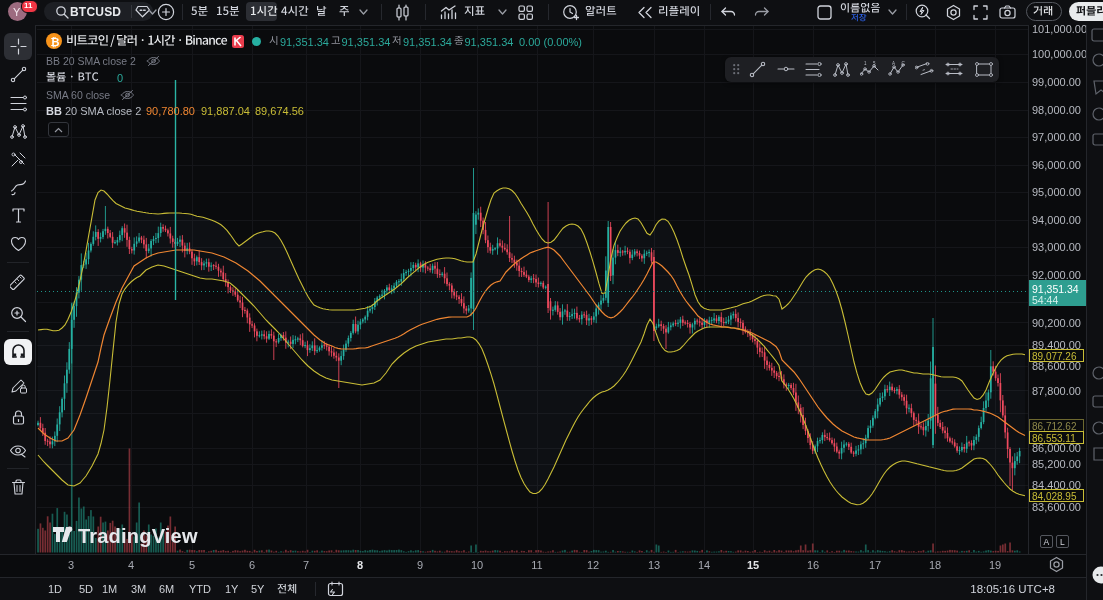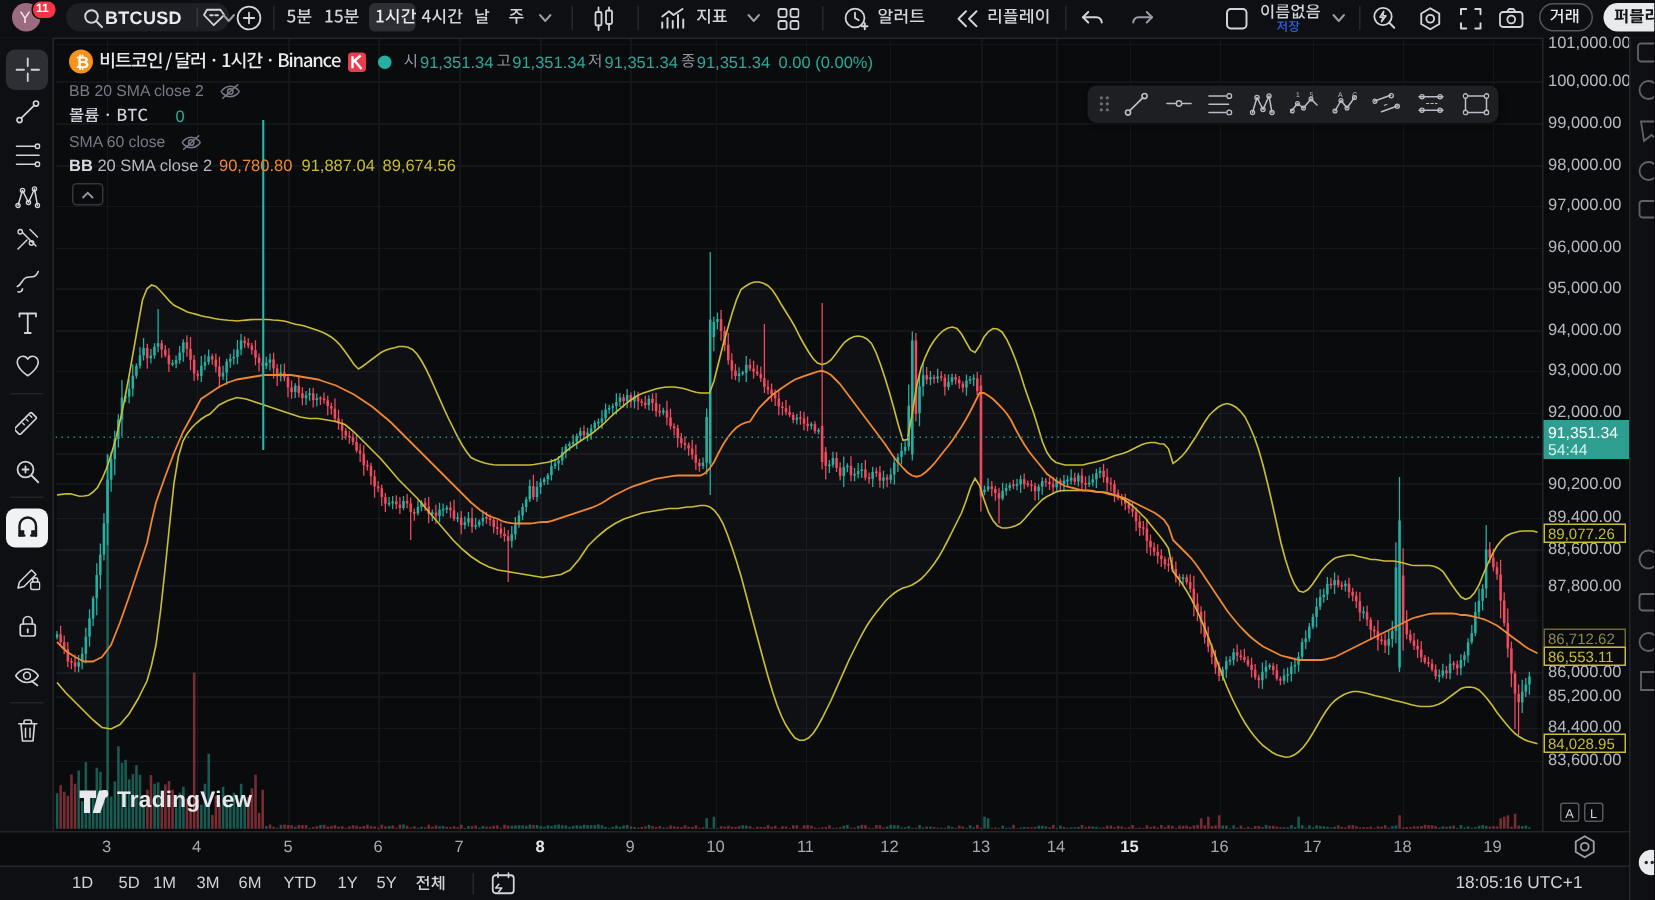--- a/index.html
+++ b/index.html
@@ -877,21 +877,21 @@
         <path d="M38.0 455.0 L41.0 458.5 L44.0 462.0 L47.0 465.0 L50.0 468.0 L53.0 471.0 L56.0 474.0 L59.0 477.0 L62.0 480.0 L65.0 482.5 L68.0 485.0 L71.0 485.5 L74.0 486.0 L77.0 484.5 L80.0 483.0 L83.0 479.5 L86.0 476.0 L89.0 471.0 L92.0 466.0 L95.0 460.0 L98.0 454.0 L101.0 443.5 L104.0 430.0 L107.0 407.5 L110.0 380.0 L113.0 350.5 L116.0 322.0 L119.0 304.0 L122.0 294.0 L125.0 288.8 L128.0 285.0 L131.0 282.0 L134.0 279.5 L137.0 277.5 L140.0 276.0 L143.0 273.0 L146.0 270.0 L149.0 268.5 L152.0 267.0 L155.0 266.0 L158.0 265.0 L161.0 265.5 L164.0 266.0 L167.0 267.0 L170.0 268.0 L173.0 269.0 L176.0 270.0 L179.0 271.0 L182.0 272.0 L185.0 273.0 L188.0 274.0 L191.0 275.0 L194.0 276.0 L197.0 277.0 L200.0 278.0 L203.0 278.5 L206.0 279.0 L209.0 279.0 L212.0 279.0 L215.0 279.5 L218.0 280.0 L221.0 280.5 L224.0 281.0 L227.0 282.0 L230.0 283.0 L233.0 285.5 L236.0 288.0 L239.0 291.0 L242.0 294.0 L245.0 297.0 L248.0 300.0 L251.0 303.0 L254.0 306.0 L257.0 309.5 L260.0 313.0 L263.0 316.5 L266.0 320.0 L269.0 323.0 L272.0 326.0 L275.0 329.0 L278.0 332.0 L281.0 335.5 L284.0 339.0 L287.0 342.5 L290.0 346.0 L293.0 349.5 L296.0 353.0 L299.0 356.5 L302.0 360.0 L305.0 363.0 L308.0 366.0 L311.0 368.5 L314.0 371.0 L317.0 373.0 L320.0 375.0 L323.0 376.5 L326.0 378.0 L329.0 379.0 L332.0 380.0 L335.0 380.5 L338.0 381.0 L341.0 381.5 L344.0 382.0 L347.0 382.5 L350.0 383.0 L353.0 383.5 L356.0 384.0 L359.0 384.5 L362.0 385.0 L365.0 384.5 L368.0 384.0 L371.0 383.5 L374.0 383.0 L377.0 381.5 L380.0 380.0 L383.0 376.5 L386.0 373.0 L389.0 368.5 L392.0 364.0 L395.0 361.0 L398.0 358.0 L401.0 355.5 L404.0 353.0 L407.0 351.0 L410.0 349.0 L413.0 347.5 L416.0 346.0 L419.0 345.0 L422.0 344.0 L425.0 343.0 L428.0 342.0 L431.0 341.5 L434.0 341.0 L437.0 340.5 L440.0 340.0 L443.0 339.5 L446.0 339.0 L449.0 339.0 L452.0 339.0 L455.0 338.5 L458.0 338.0 L461.0 338.0 L464.0 337.5 L467.0 337.0 L470.0 337.0 L473.0 337.8 L476.0 340.0 L479.0 343.8 L482.0 349.0 L485.0 356.5 L488.0 365.0 L491.0 374.2 L494.0 384.0 L497.0 395.2 L500.0 406.5 L503.0 417.8 L506.0 429.0 L509.0 440.2 L512.0 451.0 L515.0 461.0 L518.0 470.0 L521.0 477.5 L524.0 483.5 L527.0 488.2 L530.0 492.0 L533.0 493.5 L536.0 493.5 L539.0 492.0 L542.0 489.0 L545.0 484.5 L548.0 479.0 L551.0 473.0 L554.0 467.0 L557.0 460.2 L560.0 453.5 L563.0 446.8 L566.0 440.0 L569.0 434.0 L572.0 428.0 L575.0 422.2 L578.0 417.0 L581.0 412.5 L584.0 408.5 L587.0 404.8 L590.0 401.0 L593.0 398.0 L596.0 395.5 L599.0 393.5 L602.0 392.0 L605.0 391.2 L608.0 390.0 L611.0 388.2 L614.0 386.0 L617.0 383.0 L620.0 379.5 L623.0 375.5 L626.0 371.0 L629.0 365.8 L632.0 360.0 L635.0 354.0 L638.0 348.0 L641.0 342.0 L644.0 334.0 L647.0 325.0 L650.0 319.0 L653.0 323.5 L656.0 333.0 L659.0 341.5 L662.0 347.0 L665.0 350.5 L668.0 352.0 L671.0 352.0 L674.0 351.5 L677.0 350.5 L680.0 349.0 L683.0 346.0 L686.0 342.5 L689.0 339.0 L692.0 336.0 L695.0 333.0 L698.0 331.0 L701.0 329.5 L704.0 328.0 L707.0 327.2 L710.0 327.0 L713.0 327.0 L716.0 327.0 L719.0 327.0 L722.0 327.0 L725.0 327.0 L728.0 327.0 L731.0 327.8 L734.0 328.0 L737.0 328.2 L740.0 329.0 L743.0 329.8 L746.0 331.0 L749.0 332.8 L752.0 335.0 L755.0 337.2 L758.0 340.0 L761.0 343.0 L764.0 346.0 L767.0 349.8 L770.0 353.5 L773.0 357.2 L776.0 361.0 L779.0 365.5 L782.0 381.0 L785.0 384.8 L788.0 389.0 L791.0 393.8 L794.0 399.0 L797.0 405.0 L800.0 411.5 L803.0 418.5 L806.0 426.0 L809.0 434.2 L812.0 442.5 L815.0 450.5 L818.0 458.0 L821.0 464.8 L824.0 471.0 L827.0 476.8 L830.0 482.0 L833.0 486.5 L836.0 490.5 L839.0 494.0 L842.0 497.0 L845.0 499.2 L848.0 501.5 L851.0 503.2 L854.0 504.0 L857.0 504.8 L860.0 504.5 L863.0 503.2 L866.0 501.0 L869.0 498.0 L872.0 494.0 L875.0 489.2 L878.0 484.0 L881.0 478.8 L884.0 474.0 L887.0 470.0 L890.0 467.0 L893.0 464.8 L896.0 463.0 L899.0 461.8 L902.0 461.0 L905.0 461.0 L908.0 461.5 L911.0 462.2 L914.0 463.0 L917.0 463.8 L920.0 464.5 L923.0 465.2 L926.0 466.0 L929.0 466.8 L932.0 467.5 L935.0 468.2 L938.0 469.0 L941.0 469.8 L944.0 470.5 L947.0 471.0 L950.0 471.0 L953.0 471.0 L956.0 470.5 L959.0 469.5 L962.0 468.0 L965.0 465.8 L968.0 463.5 L971.0 461.2 L974.0 459.0 L977.0 458.2 L980.0 458.0 L983.0 458.5 L986.0 460.0 L989.0 463.0 L992.0 466.5 L995.0 470.5 L998.0 475.0 L1001.0 478.8 L1004.0 482.5 L1007.0 486.0 L1010.0 489.0 L1013.0 491.2 L1016.0 493.0 L1019.0 494.2 L1022.0 495.0 L1025.0 495.8" stroke="#c9bd36" stroke-width="1.1" fill="none"></path>
         <path d="M38.0 428.0 L41.0 431.0 L44.0 434.0 L47.0 436.0 L50.0 438.0 L53.0 439.5 L56.0 441.0 L59.0 441.0 L62.0 441.0 L65.0 439.5 L68.0 438.0 L71.0 434.0 L74.0 430.0 L77.0 422.5 L80.0 415.0 L83.0 406.5 L86.0 398.0 L89.0 389.0 L92.0 380.0 L95.0 371.0 L98.0 362.0 L101.0 347.8 L104.0 335.0 L107.0 326.5 L110.0 318.0 L113.0 310.0 L116.0 302.0 L119.0 295.0 L122.0 288.0 L125.0 282.5 L128.0 277.0 L131.0 271.5 L134.0 266.0 L137.0 264.0 L140.0 262.0 L143.0 260.0 L146.0 258.0 L149.0 256.5 L152.0 255.0 L155.0 254.0 L158.0 253.0 L161.0 252.5 L164.0 252.0 L167.0 251.5 L170.0 251.0 L173.0 250.5 L176.0 250.0 L179.0 250.0 L182.0 250.0 L185.0 250.0 L188.0 250.0 L191.0 250.0 L194.0 250.0 L197.0 250.5 L200.0 251.0 L203.0 251.5 L206.0 252.0 L209.0 252.5 L212.0 253.0 L215.0 254.0 L218.0 255.0 L221.0 256.0 L224.0 257.0 L227.0 258.5 L230.0 260.0 L233.0 261.5 L236.0 263.0 L239.0 265.0 L242.0 267.0 L245.0 269.0 L248.0 271.0 L251.0 273.5 L254.0 276.0 L257.0 278.5 L260.0 281.0 L263.0 284.0 L266.0 287.0 L269.0 290.0 L272.0 293.0 L275.0 296.0 L278.0 299.0 L281.0 302.0 L284.0 305.0 L287.0 308.0 L290.0 311.0 L293.0 314.0 L296.0 317.0 L299.0 320.0 L302.0 323.0 L305.0 326.0 L308.0 329.0 L311.0 332.0 L314.0 335.0 L317.0 337.5 L320.0 340.0 L323.0 342.0 L326.0 344.0 L329.0 345.0 L332.0 346.0 L335.0 347.5 L338.0 348.3 L341.0 348.8 L344.0 349.0 L347.0 349.0 L350.0 349.0 L353.0 349.0 L356.0 348.7 L359.0 348.2 L362.0 348.0 L365.0 348.0 L368.0 347.3 L371.0 346.3 L374.0 345.3 L377.0 344.3 L380.0 343.3 L383.0 342.3 L386.0 341.3 L389.0 340.3 L392.0 339.3 L395.0 338.3 L398.0 337.0 L401.0 335.5 L404.0 333.7 L407.0 331.7 L410.0 330.0 L413.0 328.5 L416.0 327.0 L419.0 325.5 L422.0 324.3 L425.0 323.3 L428.0 322.3 L431.0 321.3 L434.0 320.3 L437.0 319.3 L440.0 318.7 L443.0 318.2 L446.0 317.7 L449.0 317.2 L452.0 317.0 L455.0 317.0 L458.0 317.0 L461.0 317.0 L464.0 317.0 L467.0 317.0 L470.0 315.5 L473.0 312.5 L476.0 308.0 L479.0 302.0 L482.0 296.5 L485.0 291.8 L488.0 288.0 L491.0 285.0 L494.0 283.0 L497.0 281.8 L500.0 281.0 L503.0 276.5 L506.0 272.0 L509.0 269.0 L512.0 266.0 L515.0 263.2 L518.0 261.0 L521.0 258.8 L524.0 256.8 L527.0 254.9 L530.0 253.0 L533.0 251.9 L536.0 250.8 L539.0 249.7 L542.0 248.7 L545.0 247.8 L548.0 247.2 L551.0 248.2 L554.0 250.0 L557.0 253.0 L560.0 256.0 L563.0 260.0 L566.0 264.0 L569.0 268.0 L572.0 272.0 L575.0 276.0 L578.0 280.0 L581.0 284.0 L584.0 288.0 L587.0 292.0 L590.0 296.0 L593.0 300.5 L596.0 305.0 L599.0 308.5 L602.0 312.0 L605.0 315.0 L608.0 317.0 L611.0 317.8 L614.0 317.0 L617.0 314.8 L620.0 312.0 L623.0 308.8 L626.0 305.0 L629.0 301.2 L632.0 297.5 L635.0 293.5 L638.0 289.0 L641.0 284.5 L644.0 279.5 L647.0 274.0 L650.0 268.0 L653.0 262.0 L656.0 262.0 L659.0 263.8 L662.0 266.0 L665.0 269.0 L668.0 272.0 L671.0 275.5 L674.0 280.0 L677.0 286.0 L680.0 291.5 L683.0 296.5 L686.0 301.0 L689.0 304.8 L692.0 308.5 L695.0 312.2 L698.0 316.0 L701.0 318.2 L704.0 320.5 L707.0 322.5 L710.0 324.0 L713.0 324.8 L716.0 325.5 L719.0 326.2 L722.0 327.0 L725.0 327.0 L728.0 327.5 L731.0 328.0 L734.0 328.0 L737.0 328.8 L740.0 329.5 L743.0 330.2 L746.0 331.0 L749.0 331.8 L752.0 333.0 L755.0 334.5 L758.0 336.0 L761.0 337.5 L764.0 339.0 L767.0 340.5 L770.0 342.0 L773.0 344.2 L776.0 346.5 L779.0 351.0 L782.0 360.0 L785.0 363.0 L788.0 366.0 L791.0 369.0 L794.0 372.0 L797.0 375.8 L800.0 380.0 L803.0 384.5 L806.0 389.0 L809.0 393.5 L812.0 398.0 L815.0 402.5 L818.0 407.0 L821.0 410.8 L824.0 414.5 L827.0 418.0 L830.0 421.0 L833.0 424.0 L836.0 426.5 L839.0 428.8 L842.0 431.0 L845.0 432.5 L848.0 434.0 L851.0 435.5 L854.0 437.0 L857.0 437.8 L860.0 438.5 L863.0 439.2 L866.0 440.0 L869.0 440.0 L872.0 440.0 L875.0 440.0 L878.0 440.0 L881.0 440.0 L884.0 439.5 L887.0 438.8 L890.0 438.0 L893.0 436.5 L896.0 435.0 L899.0 433.5 L902.0 432.0 L905.0 430.5 L908.0 429.0 L911.0 427.5 L914.0 426.0 L917.0 424.5 L920.0 423.0 L923.0 421.5 L926.0 420.0 L929.0 418.5 L932.0 417.0 L935.0 415.5 L938.0 414.0 L941.0 412.5 L944.0 411.5 L947.0 410.8 L950.0 410.0 L953.0 409.2 L956.0 409.0 L959.0 409.0 L962.0 409.0 L965.0 409.0 L968.0 409.0 L971.0 409.2 L974.0 410.0 L977.0 410.0 L980.0 410.5 L983.0 411.2 L986.0 412.0 L989.0 412.8 L992.0 414.0 L995.0 415.5 L998.0 417.0 L1001.0 419.2 L1004.0 421.5 L1007.0 423.8 L1010.0 426.0 L1013.0 428.2 L1016.0 430.5 L1019.0 432.5 L1022.0 434.0 L1025.0 435.5" stroke="#ef8632" stroke-width="1.2" fill="none"></path>
         <line x1="37" y1="291.5" x2="1028" y2="291.5" stroke="#1f9488" stroke-width="1" stroke-dasharray="1,3"></line>
         <line x1="175.5" y1="80" x2="175.5" y2="300" stroke="#2ab5a5" stroke-width="1.4"></line>
       </g>
     </svg>
 <svg style="position:absolute;left:52px;top:524px" width="22" height="21" viewBox="0 0 20 21">
       <path d="M0 3h11v5H7v10H3V8H0z" fill="#e6e8ec"></path>
       <path d="M13 3h6l-5.2 15h-5z" fill="#e6e8ec"></path>
       <circle cx="16.6" cy="5.2" r="2.6" fill="#e6e8ec"></circle>
-    </svg><div style="position:absolute;left:78px;top:525px;font-family:'Liberation Sans',sans-serif;font-weight:bold;font-size:15px;color:#e6e8ec;letter-spacing:0.2px">TradingView</div>
+    </svg><div style="position:absolute;left:78px;top:525px;font-family:'Liberation Sans',sans-serif;font-weight:bold;font-size:20px;color:#e6e8ec;letter-spacing:0.2px">TradingView</div>
 <div style="position:absolute;left:0;top:0;width:1103px;height:25px;background:#0e0f12;border-bottom:1px solid #24262b"></div>
 <div style="position:absolute;left:8px;top:2px;width:19px;height:19px;border-radius:50%;background:#9d6b80"></div><div style="position:absolute;left:13px;top:7px;font-family:'Liberation Sans',sans-serif;font-size:11px;color:#f5e9ef;font-weight:400;letter-spacing:normal;white-space:nowrap;line-height:1">Y</div><div style="position:absolute;left:21px;top:0px;min-width:15px;height:11px;border-radius:6px;background:#f23645;border:1px solid #0e0f12"></div><div style="position:absolute;left:24px;top:2px;font-family:'Liberation Sans',sans-serif;font-size:8px;color:#fff;font-weight:700;letter-spacing:normal;white-space:nowrap;line-height:1">11</div><div style="position:absolute;left:44px;top:2px;width:109px;height:19px;border-radius:10px;background:#1d1f24"></div><svg style="position:absolute;left:55px;top:5px" width="14" height="14" viewBox="0 0 14 14" fill="none" stroke-linecap="round" stroke-linejoin="round">
       <circle cx="6" cy="6" r="4.2" stroke="#d1d4dc" stroke-width="1.3"></circle>
       <path d="M9.2 9.2L13 13" stroke="#d1d4dc" stroke-width="1.3"></path>
     </svg><div style="position:absolute;left:70px;top:6px;font-family:'Liberation Sans',sans-serif;font-size:12px;color:#e8eaed;font-weight:700;letter-spacing:0.2px;white-space:nowrap;line-height:1">BTCUSD</div><div class="sep" style="left:131px;top:5px;height:13px;background:#34373d"></div><svg style="position:absolute;left:135px;top:5px" width="15" height="13" viewBox="0 0 15 13" fill="none" stroke-linecap="round" stroke-linejoin="round">
       <path d="M3 1.5h9l2.5 3.5L7.5 11.8 1 5z" stroke="#d1d4dc" stroke-width="1.2"></path>
       <path d="M5.2 5.2h1.6M8.6 5.2h1.6" stroke="#d1d4dc" stroke-width="1.4"></path>
     </svg><svg style="position:absolute;left:148px;top:9px" width="9" height="6" viewBox="0 0 9 6" fill="none" stroke-linecap="round" stroke-linejoin="round">
       <path d="M1 1l3.5 4 L8 1" stroke="#9a9da5" stroke-width="1.3"></path>
     </svg><svg style="position:absolute;left:157px;top:3px" width="18" height="18" viewBox="0 0 18 18" fill="none" stroke-linecap="round" stroke-linejoin="round">
@@ -1114,21 +1114,21 @@
 <div style="position:absolute;left:1028px;top:25px;width:58px;height:552px;background:#0a0b0d;border-left:1px solid #24262b;box-sizing:border-box"></div><div style="position:absolute;left:1032px;top:23.5px;font-family:'Liberation Sans',sans-serif;font-size:11px;color:#b7bac1;font-weight:400;letter-spacing:normal;white-space:nowrap;line-height:1">101,000.00</div><div style="position:absolute;left:1032px;top:48.5px;font-family:'Liberation Sans',sans-serif;font-size:11px;color:#b7bac1;font-weight:400;letter-spacing:normal;white-space:nowrap;line-height:1">100,000.00</div><div style="position:absolute;left:1032px;top:76.5px;font-family:'Liberation Sans',sans-serif;font-size:11px;color:#b7bac1;font-weight:400;letter-spacing:normal;white-space:nowrap;line-height:1">99,000.00</div><div style="position:absolute;left:1032px;top:104.5px;font-family:'Liberation Sans',sans-serif;font-size:11px;color:#b7bac1;font-weight:400;letter-spacing:normal;white-space:nowrap;line-height:1">98,000.00</div><div style="position:absolute;left:1032px;top:131.5px;font-family:'Liberation Sans',sans-serif;font-size:11px;color:#b7bac1;font-weight:400;letter-spacing:normal;white-space:nowrap;line-height:1">97,000.00</div><div style="position:absolute;left:1032px;top:159.5px;font-family:'Liberation Sans',sans-serif;font-size:11px;color:#b7bac1;font-weight:400;letter-spacing:normal;white-space:nowrap;line-height:1">96,000.00</div><div style="position:absolute;left:1032px;top:186.5px;font-family:'Liberation Sans',sans-serif;font-size:11px;color:#b7bac1;font-weight:400;letter-spacing:normal;white-space:nowrap;line-height:1">95,000.00</div><div style="position:absolute;left:1032px;top:214.5px;font-family:'Liberation Sans',sans-serif;font-size:11px;color:#b7bac1;font-weight:400;letter-spacing:normal;white-space:nowrap;line-height:1">94,000.00</div><div style="position:absolute;left:1032px;top:241.5px;font-family:'Liberation Sans',sans-serif;font-size:11px;color:#b7bac1;font-weight:400;letter-spacing:normal;white-space:nowrap;line-height:1">93,000.00</div><div style="position:absolute;left:1032px;top:269.5px;font-family:'Liberation Sans',sans-serif;font-size:11px;color:#b7bac1;font-weight:400;letter-spacing:normal;white-space:nowrap;line-height:1">92,000.00</div><div style="position:absolute;left:1032px;top:317.5px;font-family:'Liberation Sans',sans-serif;font-size:11px;color:#b7bac1;font-weight:400;letter-spacing:normal;white-space:nowrap;line-height:1">90,200.00</div><div style="position:absolute;left:1032px;top:339.5px;font-family:'Liberation Sans',sans-serif;font-size:11px;color:#b7bac1;font-weight:400;letter-spacing:normal;white-space:nowrap;line-height:1">89,400.00</div><div style="position:absolute;left:1032px;top:360.5px;font-family:'Liberation Sans',sans-serif;font-size:11px;color:#b7bac1;font-weight:400;letter-spacing:normal;white-space:nowrap;line-height:1">88,600.00</div><div style="position:absolute;left:1032px;top:385.5px;font-family:'Liberation Sans',sans-serif;font-size:11px;color:#b7bac1;font-weight:400;letter-spacing:normal;white-space:nowrap;line-height:1">87,800.00</div><div style="position:absolute;left:1032px;top:442.5px;font-family:'Liberation Sans',sans-serif;font-size:11px;color:#b7bac1;font-weight:400;letter-spacing:normal;white-space:nowrap;line-height:1">86,000.00</div><div style="position:absolute;left:1032px;top:458.5px;font-family:'Liberation Sans',sans-serif;font-size:11px;color:#b7bac1;font-weight:400;letter-spacing:normal;white-space:nowrap;line-height:1">85,200.00</div><div style="position:absolute;left:1032px;top:479.5px;font-family:'Liberation Sans',sans-serif;font-size:11px;color:#b7bac1;font-weight:400;letter-spacing:normal;white-space:nowrap;line-height:1">84,400.00</div><div style="position:absolute;left:1032px;top:501.5px;font-family:'Liberation Sans',sans-serif;font-size:11px;color:#b7bac1;font-weight:400;letter-spacing:normal;white-space:nowrap;line-height:1">83,600.00</div><div style="position:absolute;left:1028.5px;top:280px;width:57px;height:26px;background:#2e9e90"></div><div style="position:absolute;left:1032px;top:284px;font-family:'Liberation Sans',sans-serif;font-size:10.5px;color:#fff;font-weight:400;letter-spacing:normal;white-space:nowrap;line-height:1">91,351.34</div><div style="position:absolute;left:1032px;top:295px;font-family:'Liberation Sans',sans-serif;font-size:10.5px;color:#d8f3ef;font-weight:400;letter-spacing:normal;white-space:nowrap;line-height:1">54:44</div><div style="position:absolute;left:1028.5px;top:349px;width:55px;height:13px;background:#0a0b0d;border:1px solid #c9bd36;box-sizing:border-box"></div><div style="position:absolute;left:1032px;top:351.5px;font-family:'Liberation Sans',sans-serif;font-size:10px;color:#c9bd36;font-weight:400;letter-spacing:normal;white-space:nowrap;line-height:1">89,077.26</div><div style="position:absolute;left:1028.5px;top:419px;width:55px;height:13px;background:#0a0b0d;border:1px solid #6e6930;box-sizing:border-box"></div><div style="position:absolute;left:1032px;top:421.5px;font-family:'Liberation Sans',sans-serif;font-size:10px;color:#8f894a;font-weight:400;letter-spacing:normal;white-space:nowrap;line-height:1">86,712.62</div><div style="position:absolute;left:1028.5px;top:431px;width:55px;height:13px;background:#0a0b0d;border:1px solid #c9bd36;box-sizing:border-box"></div><div style="position:absolute;left:1032px;top:433.5px;font-family:'Liberation Sans',sans-serif;font-size:10px;color:#c9bd36;font-weight:400;letter-spacing:normal;white-space:nowrap;line-height:1">86,553.11</div><div style="position:absolute;left:1028.5px;top:489px;width:55px;height:13px;background:#0a0b0d;border:1px solid #c9bd36;box-sizing:border-box"></div><div style="position:absolute;left:1032px;top:491.5px;font-family:'Liberation Sans',sans-serif;font-size:10px;color:#c9bd36;font-weight:400;letter-spacing:normal;white-space:nowrap;line-height:1">84,028.95</div><div style="position:absolute;left:1040px;top:535px;width:13px;height:13px;border:1px solid #54575e;border-radius:2px;box-sizing:border-box"></div><div style="position:absolute;left:1043.5px;top:538px;font-family:'Liberation Sans',sans-serif;font-size:8.5px;color:#d1d4dc;font-weight:400;letter-spacing:normal;white-space:nowrap;line-height:1">A</div><div style="position:absolute;left:1056px;top:535px;width:13px;height:13px;border:1px solid #54575e;border-radius:2px;box-sizing:border-box"></div><div style="position:absolute;left:1060px;top:538px;font-family:'Liberation Sans',sans-serif;font-size:8.5px;color:#d1d4dc;font-weight:400;letter-spacing:normal;white-space:nowrap;line-height:1">L</div>
 <div style="position:absolute;left:0px;top:554px;width:1086px;height:23px;background:#0a0b0d;border-top:1px solid #24262b;box-sizing:border-box"></div><div style="position:absolute;left:63px;top:560px;width:16px;text-align:center;font-family:'Liberation Sans',sans-serif;font-size:11px;color:#a7aab2;font-weight:400;letter-spacing:normal;white-space:nowrap;line-height:1">3</div><div style="position:absolute;left:123px;top:560px;width:16px;text-align:center;font-family:'Liberation Sans',sans-serif;font-size:11px;color:#a7aab2;font-weight:400;letter-spacing:normal;white-space:nowrap;line-height:1">4</div><div style="position:absolute;left:184px;top:560px;width:16px;text-align:center;font-family:'Liberation Sans',sans-serif;font-size:11px;color:#a7aab2;font-weight:400;letter-spacing:normal;white-space:nowrap;line-height:1">5</div><div style="position:absolute;left:244px;top:560px;width:16px;text-align:center;font-family:'Liberation Sans',sans-serif;font-size:11px;color:#a7aab2;font-weight:400;letter-spacing:normal;white-space:nowrap;line-height:1">6</div><div style="position:absolute;left:298px;top:560px;width:16px;text-align:center;font-family:'Liberation Sans',sans-serif;font-size:11px;color:#a7aab2;font-weight:400;letter-spacing:normal;white-space:nowrap;line-height:1">7</div><div style="position:absolute;left:352px;top:560px;width:16px;text-align:center;font-family:'Liberation Sans',sans-serif;font-size:11px;color:#e3e5e8;font-weight:700;letter-spacing:normal;white-space:nowrap;line-height:1">8</div><div style="position:absolute;left:412px;top:560px;width:16px;text-align:center;font-family:'Liberation Sans',sans-serif;font-size:11px;color:#a7aab2;font-weight:400;letter-spacing:normal;white-space:nowrap;line-height:1">9</div><div style="position:absolute;left:469px;top:560px;width:16px;text-align:center;font-family:'Liberation Sans',sans-serif;font-size:11px;color:#a7aab2;font-weight:400;letter-spacing:normal;white-space:nowrap;line-height:1">10</div><div style="position:absolute;left:529px;top:560px;width:16px;text-align:center;font-family:'Liberation Sans',sans-serif;font-size:11px;color:#a7aab2;font-weight:400;letter-spacing:normal;white-space:nowrap;line-height:1">11</div><div style="position:absolute;left:585px;top:560px;width:16px;text-align:center;font-family:'Liberation Sans',sans-serif;font-size:11px;color:#a7aab2;font-weight:400;letter-spacing:normal;white-space:nowrap;line-height:1">12</div><div style="position:absolute;left:646px;top:560px;width:16px;text-align:center;font-family:'Liberation Sans',sans-serif;font-size:11px;color:#a7aab2;font-weight:400;letter-spacing:normal;white-space:nowrap;line-height:1">13</div><div style="position:absolute;left:696px;top:560px;width:16px;text-align:center;font-family:'Liberation Sans',sans-serif;font-size:11px;color:#a7aab2;font-weight:400;letter-spacing:normal;white-space:nowrap;line-height:1">14</div><div style="position:absolute;left:745px;top:560px;width:16px;text-align:center;font-family:'Liberation Sans',sans-serif;font-size:11px;color:#e3e5e8;font-weight:700;letter-spacing:normal;white-space:nowrap;line-height:1">15</div><div style="position:absolute;left:805px;top:560px;width:16px;text-align:center;font-family:'Liberation Sans',sans-serif;font-size:11px;color:#a7aab2;font-weight:400;letter-spacing:normal;white-space:nowrap;line-height:1">16</div><div style="position:absolute;left:867px;top:560px;width:16px;text-align:center;font-family:'Liberation Sans',sans-serif;font-size:11px;color:#a7aab2;font-weight:400;letter-spacing:normal;white-space:nowrap;line-height:1">17</div><div style="position:absolute;left:927px;top:560px;width:16px;text-align:center;font-family:'Liberation Sans',sans-serif;font-size:11px;color:#a7aab2;font-weight:400;letter-spacing:normal;white-space:nowrap;line-height:1">18</div><div style="position:absolute;left:987px;top:560px;width:16px;text-align:center;font-family:'Liberation Sans',sans-serif;font-size:11px;color:#a7aab2;font-weight:400;letter-spacing:normal;white-space:nowrap;line-height:1">19</div><svg style="position:absolute;left:1048px;top:556px" width="17" height="17" viewBox="0 0 17 17" fill="none" stroke-linecap="round" stroke-linejoin="round">
       <path d="M8.5 1.5l6 3.5v7l-6 3.5-6-3.5v-7z" stroke="#9a9da5" stroke-width="1.25"></path>
       <circle cx="8.5" cy="8.5" r="2.6" stroke="#9a9da5" stroke-width="1.25"></circle>
     </svg>
 <div style="position:absolute;left:0px;top:577px;width:1103px;height:23px;background:#0e0f12;border-top:1px solid #24262b;box-sizing:border-box"></div><div style="position:absolute;left:48px;top:584px;font-family:'Liberation Sans',sans-serif;font-size:11px;color:#cfd2d8;font-weight:400;letter-spacing:normal;white-space:nowrap;line-height:1">1D</div><div style="position:absolute;left:79px;top:584px;font-family:'Liberation Sans',sans-serif;font-size:11px;color:#cfd2d8;font-weight:400;letter-spacing:normal;white-space:nowrap;line-height:1">5D</div><div style="position:absolute;left:102px;top:584px;font-family:'Liberation Sans',sans-serif;font-size:11px;color:#cfd2d8;font-weight:400;letter-spacing:normal;white-space:nowrap;line-height:1">1M</div><div style="position:absolute;left:131px;top:584px;font-family:'Liberation Sans',sans-serif;font-size:11px;color:#cfd2d8;font-weight:400;letter-spacing:normal;white-space:nowrap;line-height:1">3M</div><div style="position:absolute;left:159px;top:584px;font-family:'Liberation Sans',sans-serif;font-size:11px;color:#cfd2d8;font-weight:400;letter-spacing:normal;white-space:nowrap;line-height:1">6M</div><div style="position:absolute;left:189px;top:584px;font-family:'Liberation Sans',sans-serif;font-size:11px;color:#cfd2d8;font-weight:400;letter-spacing:normal;white-space:nowrap;line-height:1">YTD</div><div style="position:absolute;left:225px;top:584px;font-family:'Liberation Sans',sans-serif;font-size:11px;color:#cfd2d8;font-weight:400;letter-spacing:normal;white-space:nowrap;line-height:1">1Y</div><div style="position:absolute;left:251px;top:584px;font-family:'Liberation Sans',sans-serif;font-size:11px;color:#cfd2d8;font-weight:400;letter-spacing:normal;white-space:nowrap;line-height:1">5Y</div><svg style="position:absolute;left:277px;top:583.5px" width="22" height="14" viewBox="0 0 22 14">
       <path d="M5.9 2.1H8.3V3.1H5.9ZM7.7 -0.6H8.8V6.8H7.7ZM2.3 8.4H9.1V9.3H2.3ZM2.3 6.2H3.5V8.9H2.3ZM3.0 0.7H3.9V1.5Q3.9 2.4 3.6 3.2Q3.2 4.0 2.6 4.7Q2.0 5.3 1.1 5.6L0.5 4.7Q1.1 4.5 1.5 4.1Q2.0 3.8 2.3 3.4Q2.6 2.9 2.8 2.5Q3.0 2.0 3.0 1.5ZM3.2 0.7H4.1V1.4Q4.1 2.1 4.4 2.7Q4.7 3.3 5.2 3.7Q5.7 4.2 6.5 4.5L5.9 5.4Q5.0 5.1 4.4 4.5Q3.8 3.9 3.5 3.1Q3.2 2.3 3.2 1.4ZM0.8 0.2H6.2V1.1H0.8Z M14.7 3.3H16.5V4.3H14.7ZM12.5 2.1H13.4V2.5Q13.4 3.3 13.3 4.0Q13.1 4.8 12.9 5.4Q12.6 6.1 12.2 6.6Q11.7 7.2 11.2 7.5L10.5 6.6Q11.0 6.3 11.4 5.9Q11.8 5.4 12.0 4.9Q12.3 4.3 12.4 3.7Q12.5 3.1 12.5 2.5ZM12.8 2.1H13.6V2.5Q13.6 3.1 13.8 3.7Q13.9 4.3 14.2 4.8Q14.4 5.3 14.8 5.7Q15.2 6.1 15.7 6.4L15.1 7.3Q14.3 6.9 13.8 6.1Q13.3 5.4 13.0 4.4Q12.8 3.5 12.8 2.5ZM10.8 1.2H15.4V2.2H10.8ZM12.5 -0.2H13.6V2.0H12.5ZM18.1 -0.6H19.2V9.5H18.1ZM16.1 -0.4H17.2V9.0H16.1Z" fill="#cfd2d8"></path>
     </svg><div class="sep" style="left:315px;top:582px;height:14px"></div><svg style="position:absolute;left:327px;top:581px" width="17" height="16" viewBox="0 0 17 16" fill="none" stroke-linecap="round" stroke-linejoin="round">
       <rect x="1.5" y="2.5" width="14" height="12" rx="2" stroke="#d1d4dc" stroke-width="1.2"></rect>
       <path d="M5 1v3M12 1v3M5.5 8.5L3.5 11h4l-2 2.5" stroke="#d1d4dc" stroke-width="1.1"></path>
-    </svg><div style="position:absolute;left:940px;top:583.5px;width:115px;text-align:right;font-family:'Liberation Sans',sans-serif;font-size:11.5px;color:#d1d4dc;font-weight:400;letter-spacing:normal;white-space:nowrap;line-height:1">18:05:16 UTC+1</div>
+    </svg><div style="position:absolute;left:940px;top:583.5px;width:115px;text-align:right;font-family:'Liberation Sans',sans-serif;font-size:11.5px;color:#d1d4dc;font-weight:400;letter-spacing:normal;white-space:nowrap;line-height:1">18:05:16 UTC+8</div>
 <div style="position:absolute;left:1086px;top:25px;width:17px;height:575px;background:#0e0f12;border-left:1px solid #24262b;box-sizing:border-box"></div><svg style="position:absolute;left:1090px;top:28px" width="13" height="560" viewBox="0 0 13 560" fill="none" stroke="#5f636b" stroke-width="1.2">
       <rect x="2" y="1" width="14" height="12" rx="2"></rect>
       <circle cx="9" cy="32" r="6"></circle>
       <path d="M4 53h12v13l-5-4-5 4z"></path>
       <circle cx="9" cy="86" r="6"></circle>
       <rect x="3" y="106" width="13" height="11" rx="2"></rect>
       <circle cx="9" cy="345" r="6"></circle>
       <rect x="3" y="368" width="13" height="11" rx="2"></rect>
       <circle cx="9" cy="400" r="6"></circle>
       <path d="M4 420h12v12H4z"></path>

